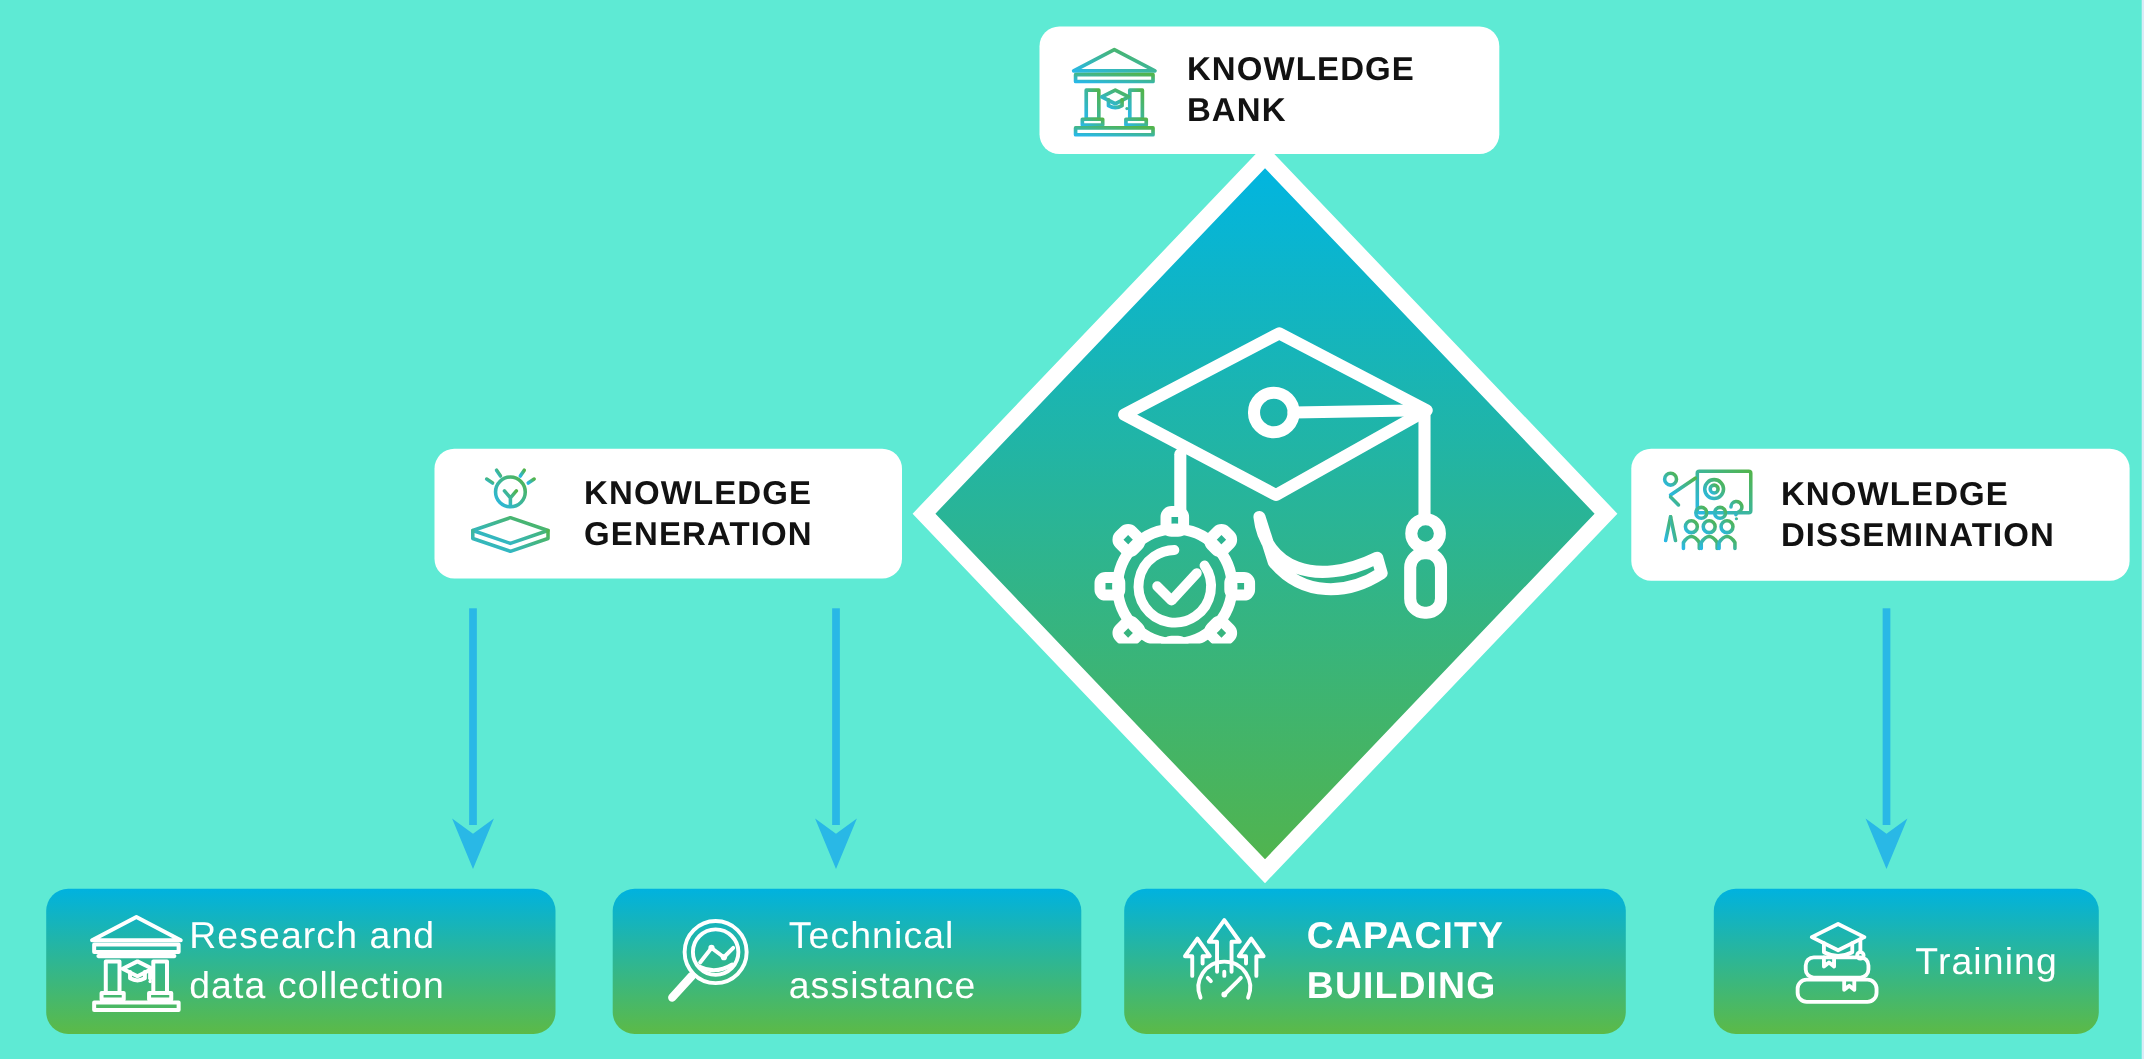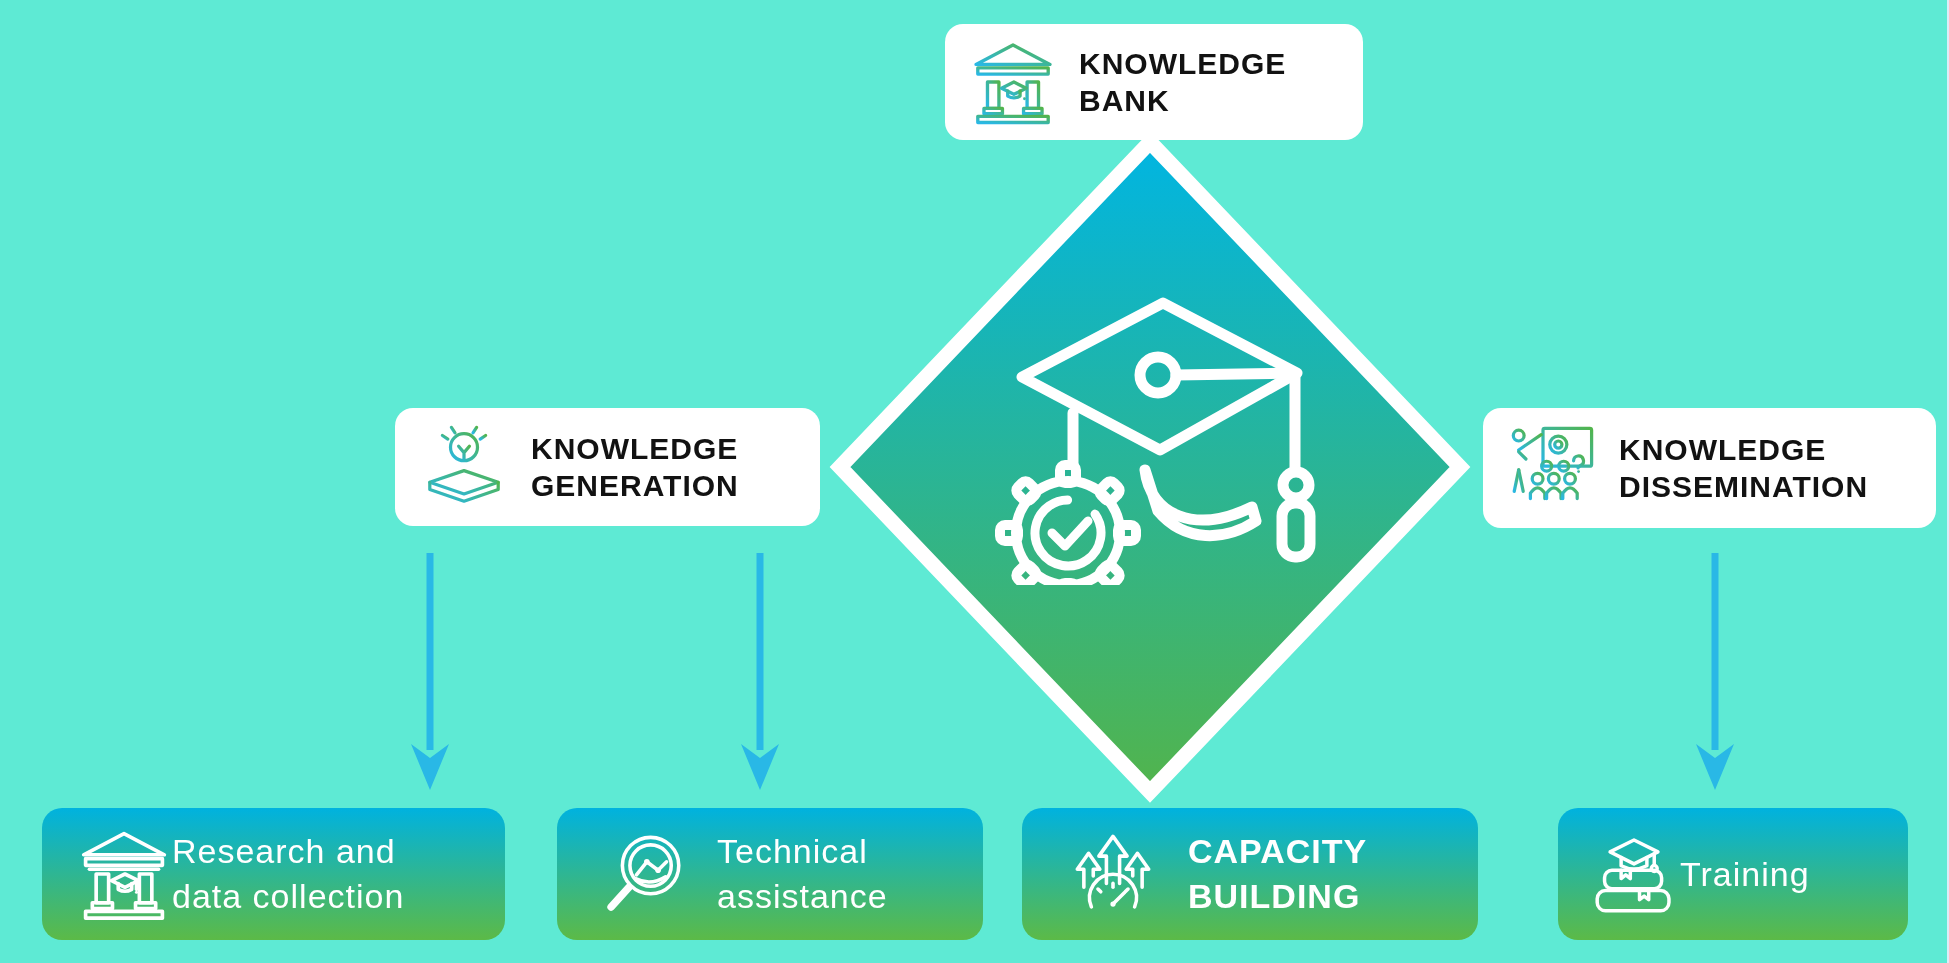--- a/index.html
+++ b/index.html
@@ -37,21 +37,21 @@
   .pill-label{
     font-size:34px;line-height:45px;letter-spacing:1px;font-weight:400;
     white-space:pre-line;color:#ffffff;
   }
   .pill-label.bold{font-weight:700;}
   .pill-icon{flex:0 0 auto;}
 
   #pill-research{left:42px;width:463px;padding-left:34px;}
   #pill-technical{left:557px;width:426px;padding-left:40px;gap:26px;}
   #pill-capacity{left:1022px;width:456px;padding-left:44px;gap:28px;}
-  #pill-training{left:1558px;width:350px;padding-left:30px;}
+  #pill-training{left:1558px;width:350px;padding-left:30px;gap:24px;justify-content:center;}
 </style>
 </head>
 <body>
 
 <div id="canvas">
 
   <svg id="bg-layer" viewBox="0 0 1949 963" xmlns="http://www.w3.org/2000/svg">
     <defs>
       <linearGradient id="diamondGrad" x1="0" y1="0" x2="0" y2="1">
         <stop offset="0" stop-color="#00b5e2"></stop>

